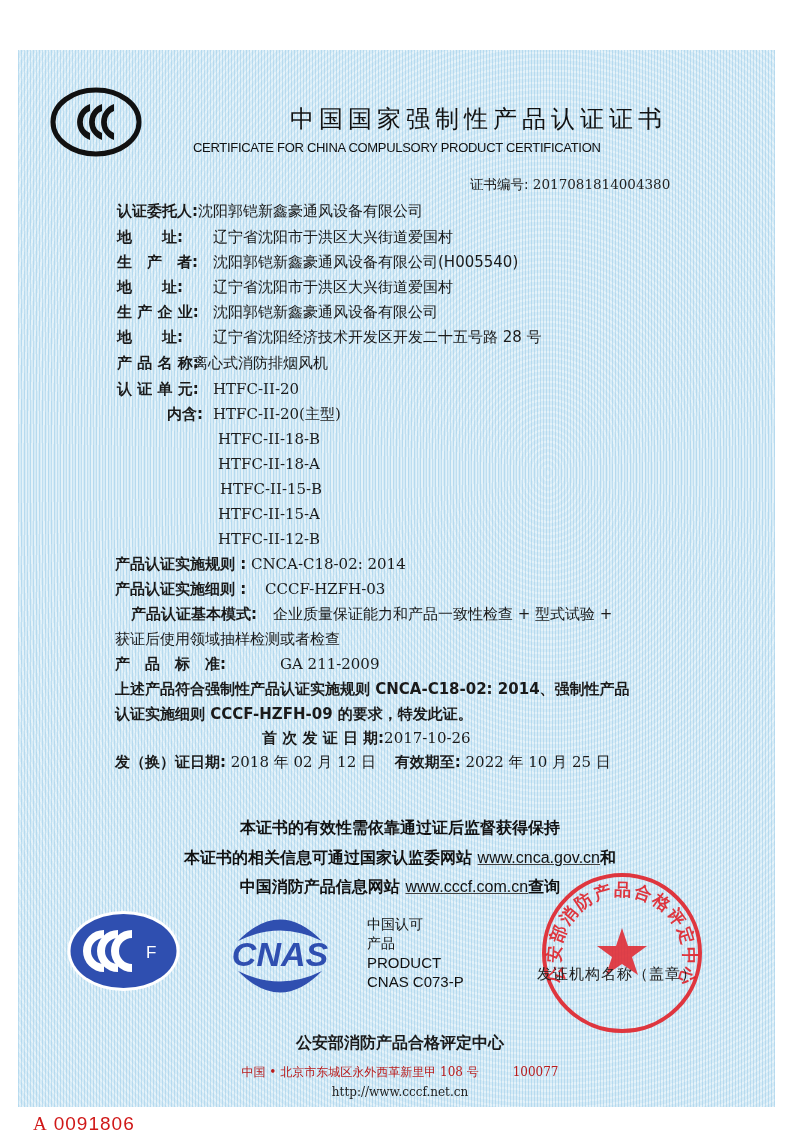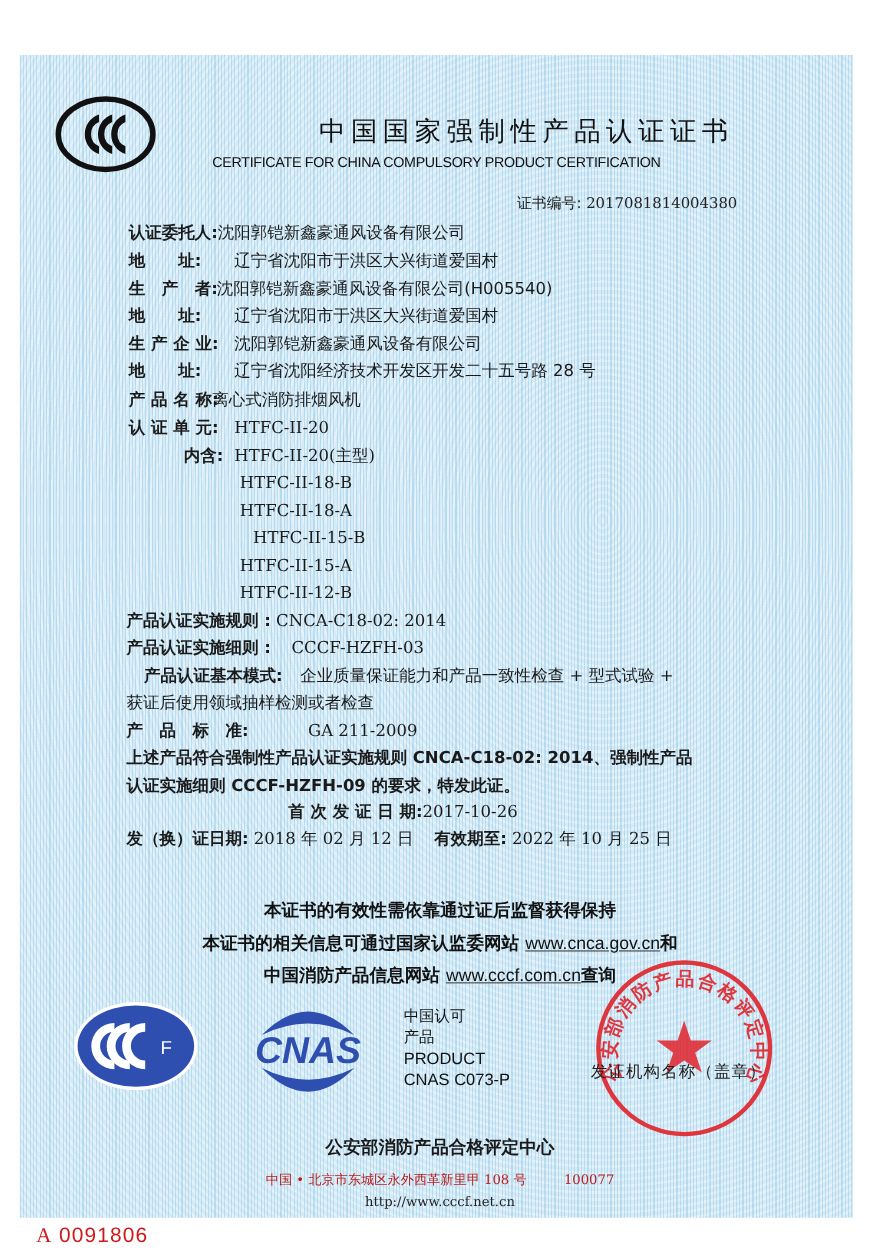--- a/index.html
+++ b/index.html
@@ -56,21 +56,21 @@
   <span class="mono">2017081814004380</span>
 </div>
 
 <div class="abs row" style="left:117px; top:202px;">
   <span class="lbl">认证委托人:</span><span class="val">沈阳郭铠新鑫豪通风设备有限公司</span>
 </div>
 <div class="abs row" style="left:117px; top:228px;">
   <span class="lbl" style="display:inline-block;width:96px;">地　　址:</span><span class="val">辽宁省沈阳市于洪区大兴街道爱国村</span>
 </div>
 <div class="abs row" style="left:117px; top:253px;">
-  <span class="lbl" style="display:inline-block;width:80px;">生　产　者:</span><span class="val">沈阳郭铠新鑫豪通风设备有限公司(H005540)</span>
+  <span class="lbl" style="display:inline-block;width:96px;">生　产　者:</span><span class="val">沈阳郭铠新鑫豪通风设备有限公司(H005540)</span>
 </div>
 <div class="abs row" style="left:117px; top:278px;">
   <span class="lbl" style="display:inline-block;width:96px;">地　　址:</span><span class="val">辽宁省沈阳市于洪区大兴街道爱国村</span>
 </div>
 <div class="abs row" style="left:117px; top:303px;">
   <span class="lbl" style="display:inline-block;width:96px;">生 产 企 业:</span><span class="val">沈阳郭铠新鑫豪通风设备有限公司</span>
 </div>
 <div class="abs row" style="left:117px; top:328px;">
   <span class="lbl" style="display:inline-block;width:96px;">地　　址:</span><span class="val">辽宁省沈阳经济技术开发区开发二十五号路 28 号</span>
 </div>
@@ -78,21 +78,21 @@
   <span class="lbl" style="display:inline-block;width:76px;">产 品 名 称:</span><span class="val">离心式消防排烟风机</span>
 </div>
 <div class="abs row" style="left:117px; top:380px;">
   <span class="lbl" style="display:inline-block;width:96px;">认 证 单 元:</span><span class="mono">HTFC-II-20</span>
 </div>
 <div class="abs row" style="left:167px; top:405px;">
   <span class="lbl" style="display:inline-block;width:46px;">内含:</span><span class="mono">HTFC-II-20(主型)</span>
 </div>
 <div class="abs row mono" style="left:218px; top:430px;">HTFC-II-18-B</div>
 <div class="abs row mono" style="left:218px; top:455px;">HTFC-II-18-A</div>
-<div class="abs row mono" style="left:230px; top:480px;">HTFC-II-15-B</div>
+<div class="abs row mono" style="left:220px; top:480px;">HTFC-II-15-B</div>
 <div class="abs row mono" style="left:218px; top:505px;">HTFC-II-15-A</div>
 <div class="abs row mono" style="left:218px; top:530px;">HTFC-II-12-B</div>
 
 <div class="abs row" style="left:115px; top:555px;">
   <span class="lbl" style="display:inline-block;width:136px;">产品认证实施规则 :</span><span class="mono">CNCA-C18-02: 2014</span>
 </div>
 <div class="abs row" style="left:115px; top:580px;">
   <span class="lbl" style="display:inline-block;width:150px;">产品认证实施细则 :</span><span class="mono">CCCF-HZFH-03</span>
 </div>
 <div class="abs row" style="left:115px; top:605px;text-align:center;">

